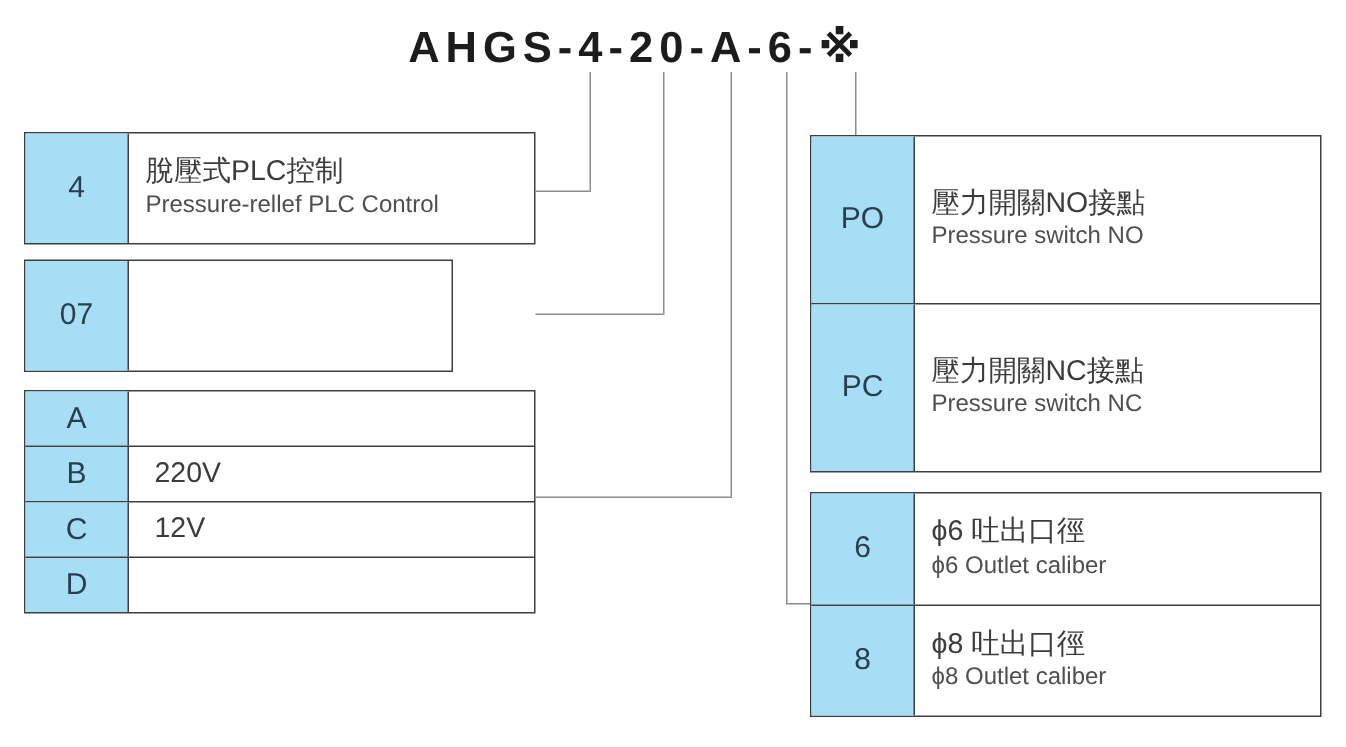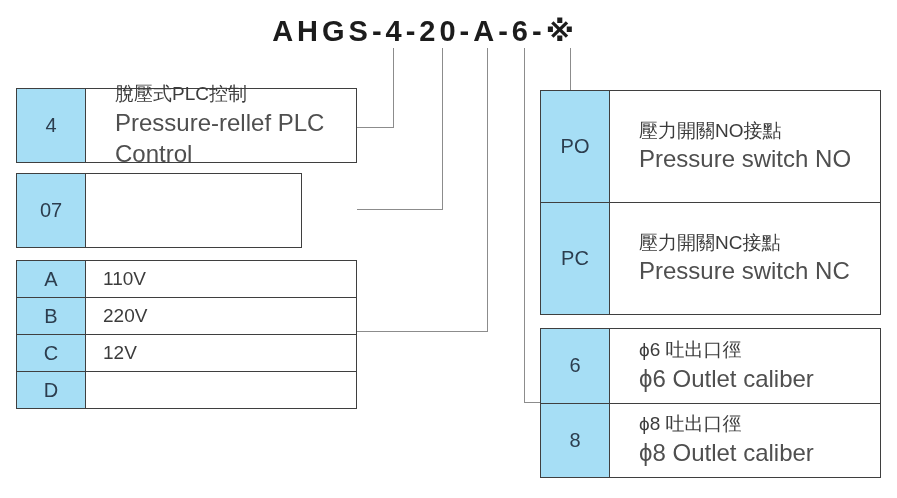--- a/index.html
+++ b/index.html
@@ -31,24 +31,24 @@
   .row{display:flex;flex:1;min-height:0;}
   .row + .row{border-top:1px solid var(--border);}
   .key{
     width:68px;flex:0 0 68px;background:var(--key-cell);
     border-right:1px solid var(--border);
     display:flex;align-items:center;justify-content:center;
     font-size:20px;color:var(--key-text);
   }
   .desc{
     flex:1;display:flex;flex-direction:column;justify-content:center;
-    padding-left:29px;line-height:1.3;
+    padding-left:11px;line-height:1.3;
   }
   .zh{font-size:19px;color:var(--zh-text);}
-  .en{font-size:24px;color:var(--en-text);}
+  .en{font-size:16px;color:var(--en-text);}
   .val{
     flex:1;display:flex;align-items:center;padding-left:17px;
     font-size:19px;color:var(--zh-text);
   }
 </style>
 </head>
 <body>
 
 <div class="canvas">
 
@@ -80,21 +80,20 @@
 
   <div class="tbl" style="left:16px;top:173px;width:286px;height:75px">
     <div class="row">
       <div class="key">07</div>
     </div>
   </div>
 
   <div class="tbl" style="left:16px;top:260px;width:341px;height:149px">
     <div class="row">
       <div class="key">A</div>
-      <div class="val">110V</div>
     </div>
     <div class="row">
       <div class="key">B</div>
       <div class="val">220V</div>
     </div>
     <div class="row">
       <div class="key">C</div>
       <div class="val">12V</div>
     </div>
     <div class="row">

